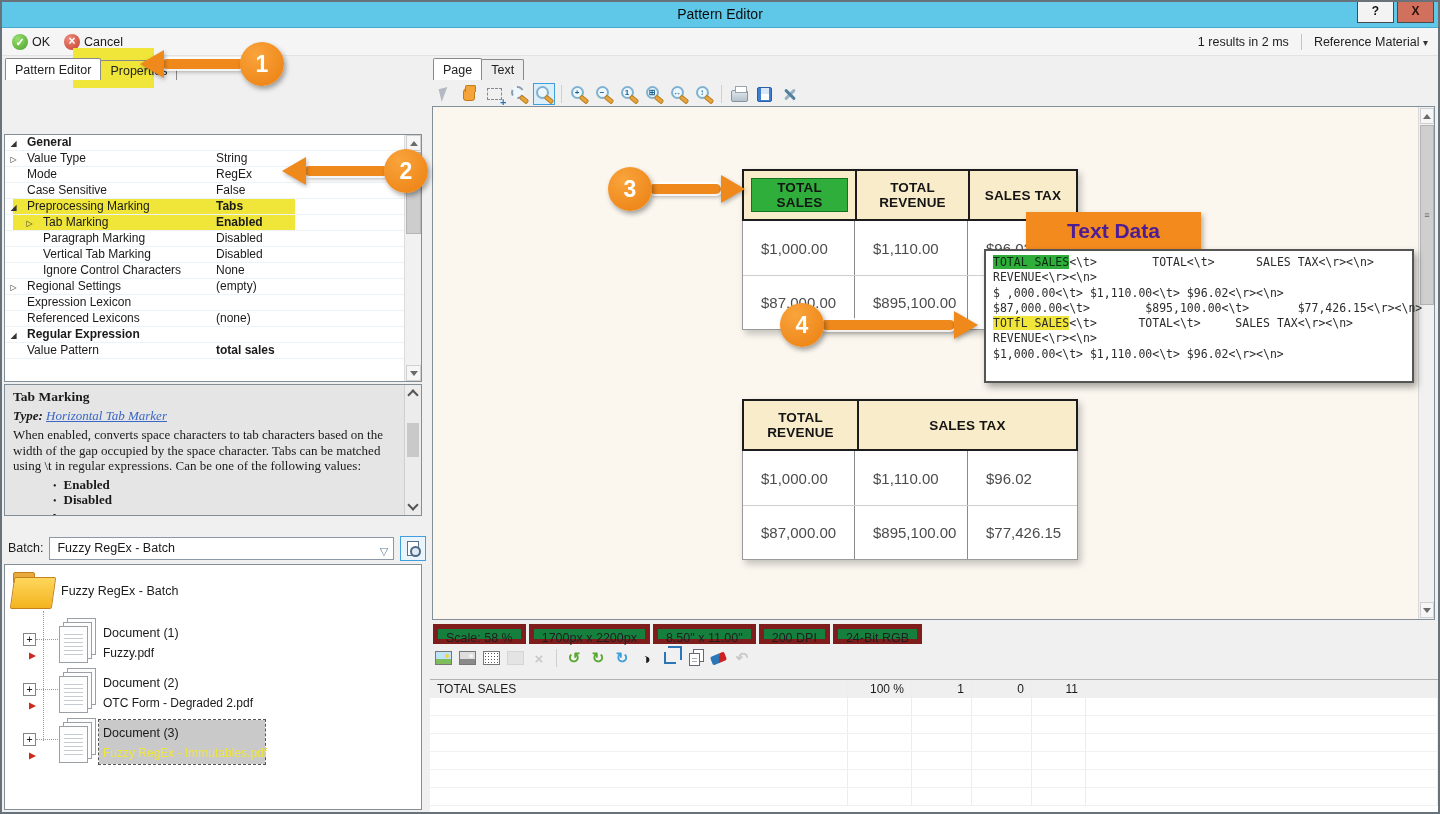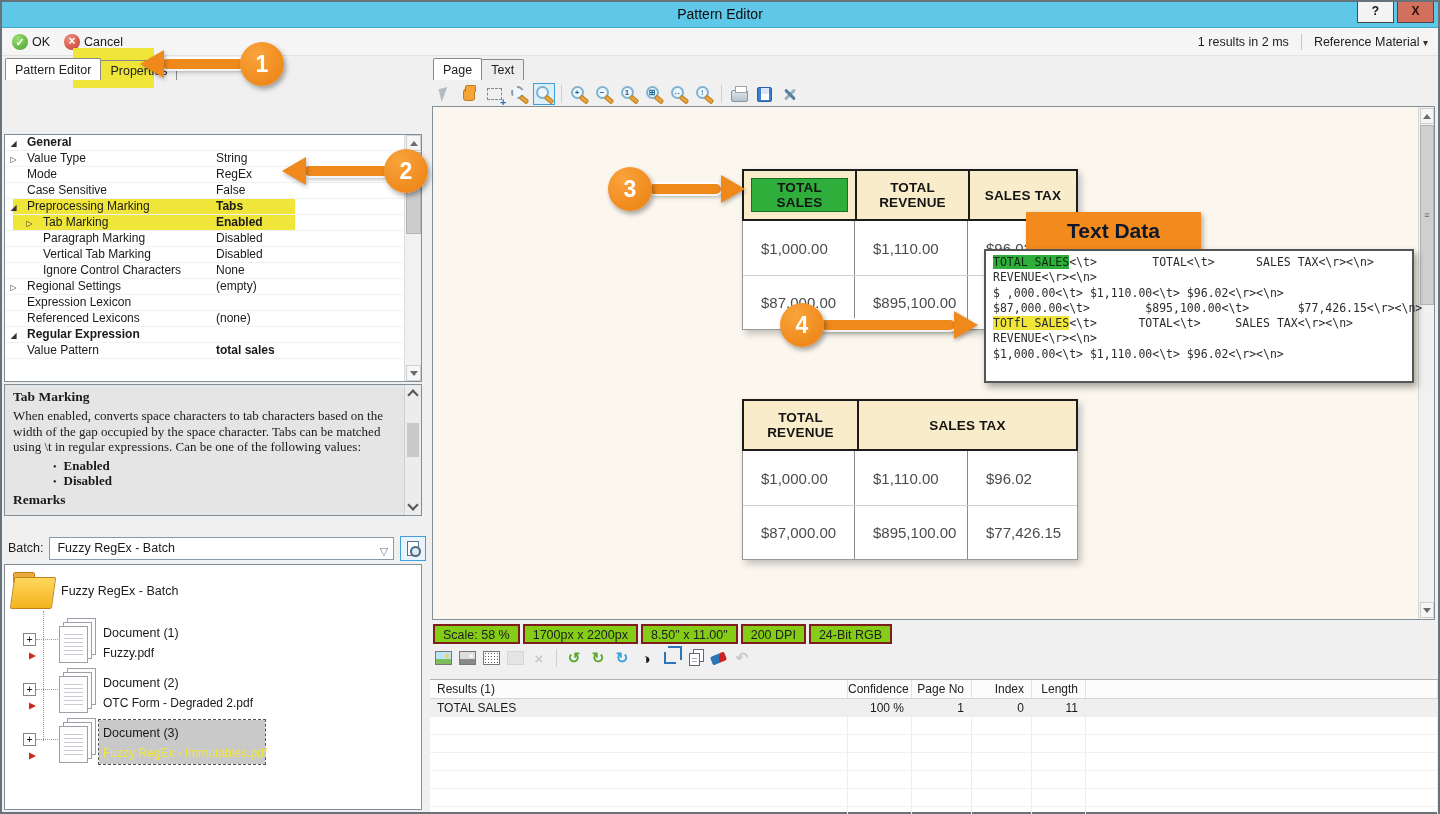--- a/index.html
+++ b/index.html
@@ -143,29 +143,29 @@
 .dt-hcell + .dt-hcell{border-left:2px solid #1c1c1c}
 .dt-c0{flex:0 0 111px}.dt-c1{flex:0 0 113px}.dt-c2{flex:1}
 .dt-body{border:1px solid #9a9a9a;border-top:none;background:#fff}
 .dt-row{display:flex;height:54px}
 .dt-row + .dt-row{border-top:1px solid #cfcfcf}
 .dt-cell{display:flex;align-items:center;padding-left:18px;font-size:15px;color:#4c4c4c}
 .dt-cell + .dt-cell{border-left:1px solid #8a8a8a}
 .green-hl{background:#2fae3b;outline:1px solid #15701f;padding:1px 3px}
 
 
-.td-banner{position:absolute;left:593px;top:105px;width:175px;height:37px;background:#f28a1e;color:#0f172a;font:bold 21px/37px "Liberation Sans",sans-serif;text-align:center;box-shadow:2px 3px 5px rgba(0,0,0,.3);z-index:39}
+.td-banner{position:absolute;left:593px;top:105px;width:175px;height:37px;background:#f28a1e;color:#4c1d95;font:bold 21px/37px "Liberation Sans",sans-serif;text-align:center;box-shadow:2px 3px 5px rgba(0,0,0,.3);z-index:39}
 .td-box{position:absolute;left:551px;top:142px;width:430px;height:134px;background:#fff;border:2px solid #555;box-shadow:3px 4px 7px rgba(0,0,0,.35);z-index:40;padding:4px 7px;font-family:"DejaVu Sans Mono",monospace;font-size:11.5px;line-height:15.3px;color:#2b2b2b}
 .td-line{white-space:pre}
 .hl-g{background:#2fae3b;color:#0b2c10}
 .hl-y{background:#f0e63a}
 
 
 .statusbar{position:absolute;left:6px;top:568px;height:20px;display:flex;gap:3px}
-.stc{border:2px solid #7f1d1d;background:#84cc16;padding:0 8px;font-size:12.5px;line-height:18px;color:#1e1e1e}
+.stc{border:5px solid #7f1d1d;background:#15803d;padding:0 8px;font-size:12.5px;line-height:18px;color:#1e1e1e}
 .itoolbar{position:absolute;left:6px;top:591px;height:22px;display:flex;align-items:center;gap:4px}
 .iico{width:20px;height:20px;display:flex;align-items:center;justify-content:center;font-size:15px}
 .photo{width:17px;height:14px;border:1px solid #777;position:relative}
 .photo.c{background:linear-gradient(#bfe3f7 0 55%,#7fbc5e 55% 100%)}
 .photo.c::after{content:"";position:absolute;right:2px;top:2px;width:4px;height:4px;border-radius:50%;background:#f6d33c}
 .photo.g{background:linear-gradient(#ddd 0 55%,#8a8a8a 55% 100%)}
 .photo.g::after{content:"";position:absolute;right:2px;top:2px;width:4px;height:4px;border-radius:50%;background:#f5f5f5}
 .photo.h{background:radial-gradient(#555 28%,transparent 30%) 0 0/3px 3px,#fff}
 .photo.d{background:#d7d7d7;border-color:#b5b5b5}
 .dis{opacity:.45}
@@ -312,20 +312,24 @@
         <div class="sb-thumb" style="top:17px;height:82px"></div>
         <div class="sb-btn" style="bottom:0">
             <span class="tri-dn"></span>
           </div>
       </div>
     </div>
 
     <div class="helpbox">
       <div class="hb-inner">
         <div class="hb-title">Tab Marking</div>
+        <div class="hb-type">
+          <span class="tl">Type:</span>
+          <span class="hb-link">Horizontal Tab Marker</span>
+        </div>
         <div class="hb-body">When enabled, converts space characters to tab characters based on the width of the gap occupied by the space character. Tabs can be matched using \t in regular expressions. Can be one of the following values:</div>
         <ul class="hb-bullets">
           <li>Enabled</li>
           <li>Disabled</li>
         </ul>
         <div class="hb-remarks">Remarks</div>
       </div>
       <div class="hb-sb">
         <span class="chev up"></span>
         <div class="hb-thumb"></div>
@@ -566,28 +570,20 @@
       <span class="iico">
           <span class="copyic"></span>
         </span>
       <span class="iico">
           <span class="pen"></span>
         </span>
       <span class="iico gry dis">↶</span>
     </div>
 
     <div class="results">
-      <div class="r-head">
-        <span class="rc c0">Results (1)</span>
-        <span class="rc c1">Confidence</span>
-        <span class="rc c2">Page No</span>
-        <span class="rc c3">Index</span>
-        <span class="rc c4">Length</span>
-        <span class="rc cf"></span>
-      </div>
       <div class="r-row first">
         <span class="rc c0">TOTAL SALES</span>
         <span class="rc c1">100 %</span>
         <span class="rc c2">1</span>
         <span class="rc c3">0</span>
         <span class="rc c4">11</span>
         <span class="rc cf"></span>
       </div>
       <div class="r-row empty">
           <span class="rc c0"></span>

